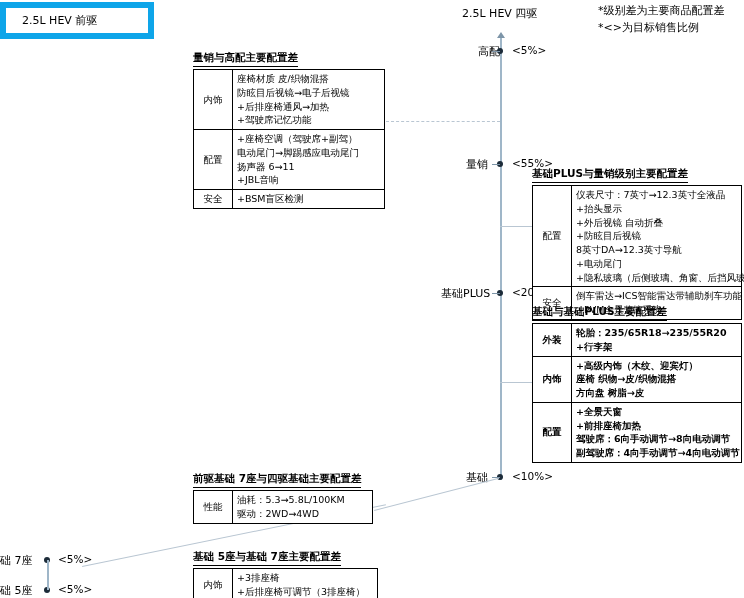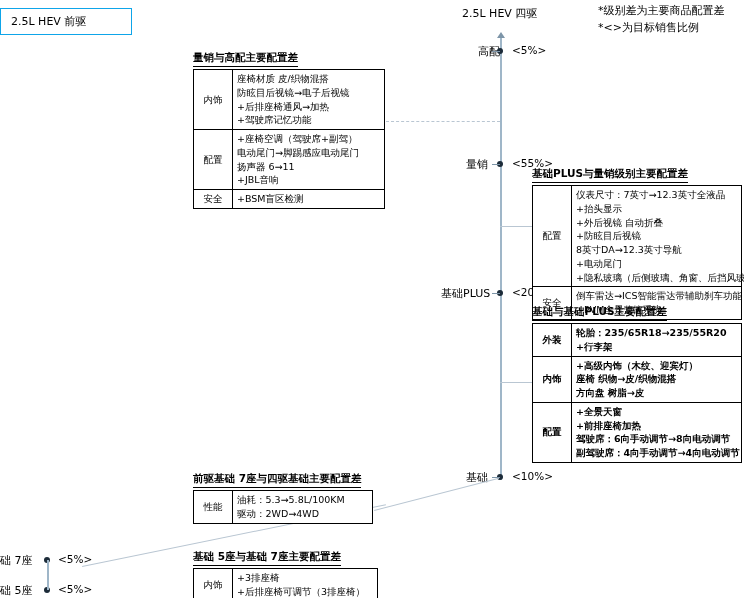--- a/index.html
+++ b/index.html
@@ -12,27 +12,26 @@
     background: #ffffff;
     font-family: "DejaVu Sans", "Liberation Sans", sans-serif;
     color: #000000;
     position: relative;
     overflow: hidden;
   }
   .abs { position: absolute; }
 
   
   .variant-box {
-    border: 1px solid #0ea5e9;
+    border: 6px solid #0ea5e9;
     background: #fff;
     font-size: 11px;
-    padding: 6px 10px;
+    padding: 6px 16px;
     line-height: 1.2;
     white-space: nowrap;
-    margin-top: 6px;
   }
   .variant-plain {
     font-size: 11px;
     white-space: nowrap;
   }
   .legend {
     font-size: 11px;
     line-height: 1.55;
     white-space: nowrap;
   }

